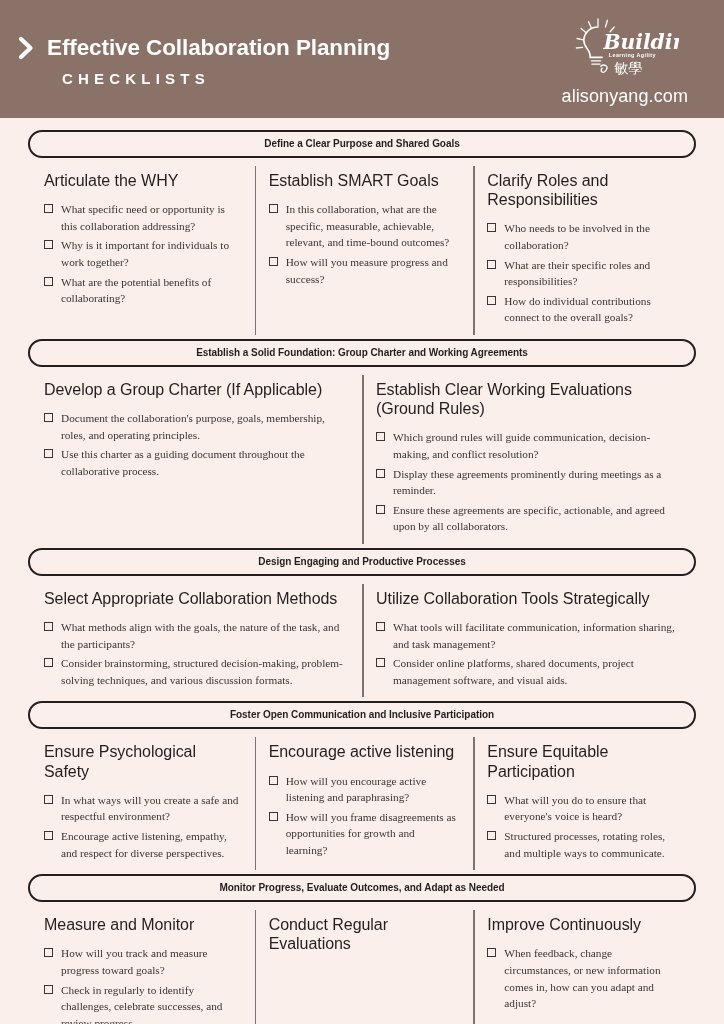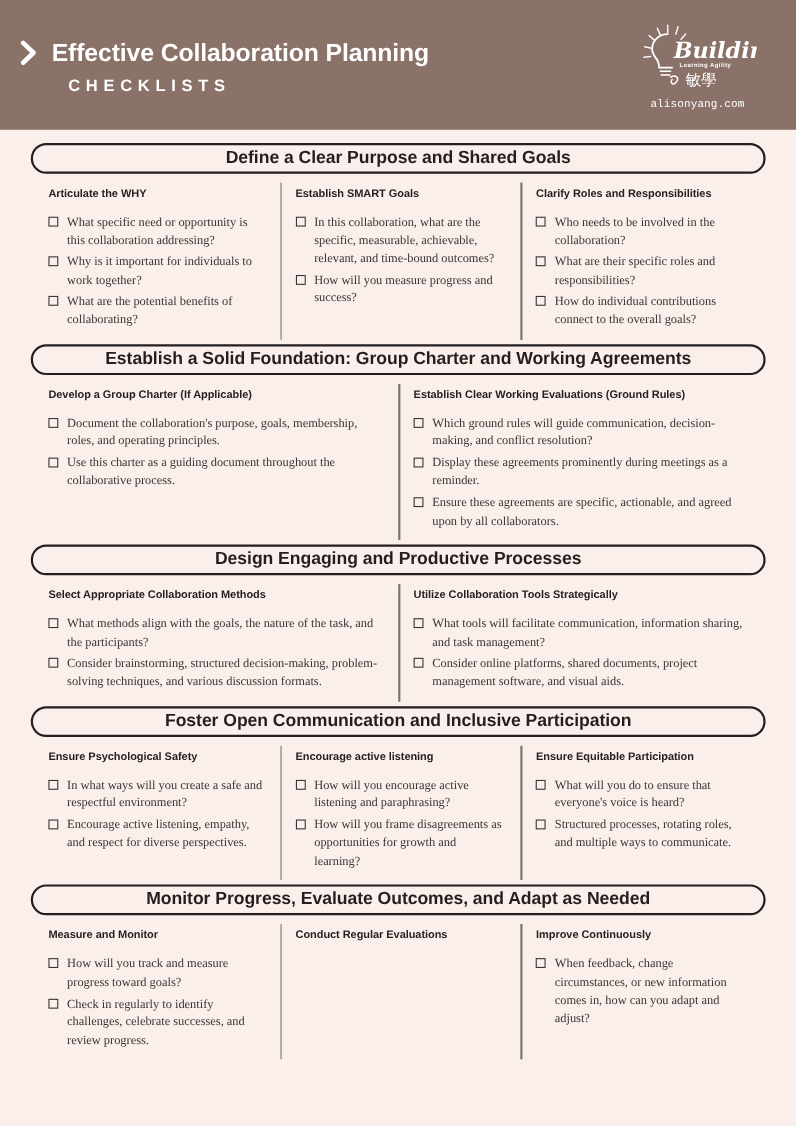--- a/index.html
+++ b/index.html
@@ -71,26 +71,25 @@
     padding-top: 2px;
   }
 
   .brand-mark {
     width: 108px;
     height: 68px;
     display: block;
   }
 
   .brand-url {
-    font-size: 10px;
+    font-size: 18px;
     color: #ffffff;
     margin-top: 3px;
     letter-spacing: 0.1px;
     line-height: 1;
-    font-family: Liberation Mono, monospace;
   }
 
   
   .sheet {
     padding: 12px 28px 0 28px;
   }
 
   .section {
     margin-bottom: 10px;
   }
@@ -100,21 +99,21 @@
     border-radius: 999px;
     background: #faefea;
     height: 28px;
     display: flex;
     align-items: center;
     justify-content: center;
     padding: 0 18px;
   }
 
   .section-title-pill span {
-    font-size: 16px;
+    font-size: 10px;
     font-weight: bold;
     color: #231f20;
     letter-spacing: -0.05px;
     line-height: 1;
   }
 
   .columns {
     display: flex;
     margin-top: 13px;
     padding: 0 2px;
@@ -140,22 +139,22 @@
   
   .cols-3 > .col:nth-child(1) { width: 226px; }
   .cols-3 > .col:nth-child(2) { width: 220px; }
   .cols-3 > .col:nth-child(3) { width: 222px; }
 
   
   .cols-2 > .col:nth-child(1) { width: 334px; }
   .cols-2 > .col:nth-child(2) { width: 334px; }
 
   .col-heading {
-    font-size: 10px;
-    font-weight: bold;
+    font-size: 16px;
+    font-weight: normal;
     color: #231f20;
     line-height: 1.2;
     margin-bottom: 11px;
     letter-spacing: -0.05px;
   }
 
   .check-list {
     list-style: none;
   }
 

